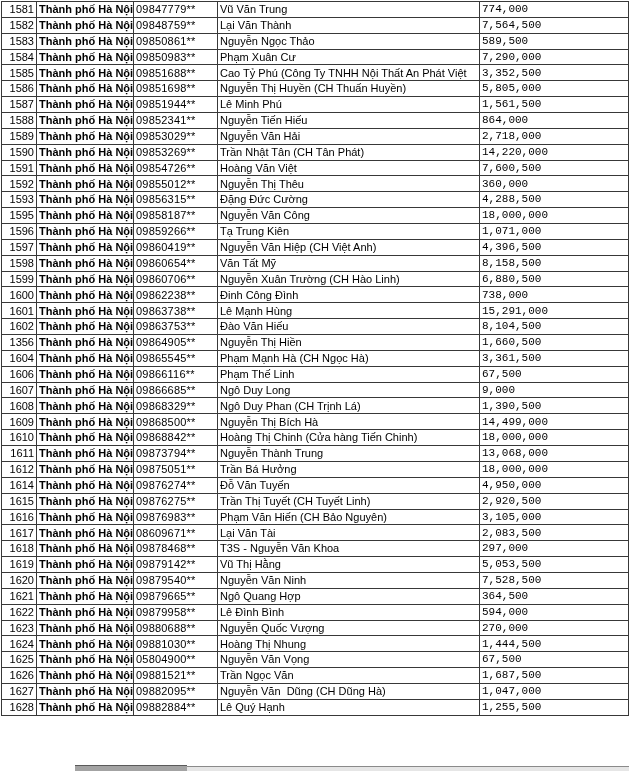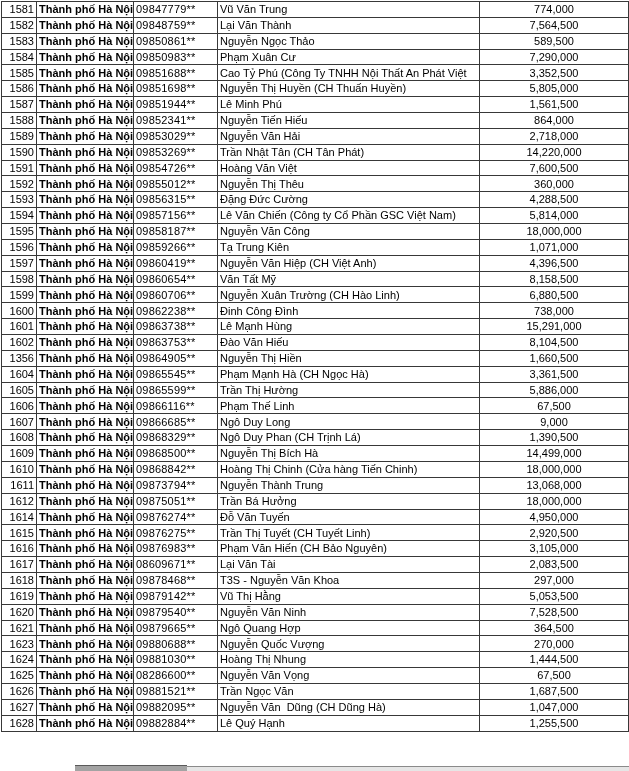--- a/index.html
+++ b/index.html
@@ -50,22 +50,23 @@
   }
   td.c-phone {
     padding-left: 1px;
     letter-spacing: 0.2px;
     margin-left: 16px;
   }
   td.c-name {
     padding-left: 3px;
   }
   td.c-amount {
-    text-align: center;
+    text-align: left;
     padding-right: 3px;
+    font-family: Liberation Mono, monospace;
   }
   
   .bottom-strip {
     position: absolute;
     left: 0;
     top: 763px;
     width: 629px;
     height: 8px;
     background: #ffffff;
   }
@@ -186,27 +187,20 @@
           <td class="c-amount">360,000</td>
         </tr>
         <tr>
           <td class="c-num">1593</td>
           <td class="c-city">Thành phố Hà Nội</td>
           <td class="c-phone">09856315**</td>
           <td class="c-name">Đặng Đức Cường</td>
           <td class="c-amount">4,288,500</td>
         </tr>
         <tr>
-          <td class="c-num">1594</td>
-          <td class="c-city">Thành phố Hà Nội</td>
-          <td class="c-phone">09857156**</td>
-          <td class="c-name">Lê Văn Chiến (Công ty Cổ Phần GSC Việt Nam)</td>
-          <td class="c-amount">5,814,000</td>
-        </tr>
-        <tr>
           <td class="c-num">1595</td>
           <td class="c-city">Thành phố Hà Nội</td>
           <td class="c-phone">09858187**</td>
           <td class="c-name">Nguyễn Văn Công</td>
           <td class="c-amount">18,000,000</td>
         </tr>
         <tr>
           <td class="c-num">1596</td>
           <td class="c-city">Thành phố Hà Nội</td>
           <td class="c-phone">09859266**</td>
@@ -263,27 +257,20 @@
           <td class="c-amount">1,660,500</td>
         </tr>
         <tr>
           <td class="c-num">1604</td>
           <td class="c-city">Thành phố Hà Nội</td>
           <td class="c-phone">09865545**</td>
           <td class="c-name">Phạm Mạnh Hà (CH Ngọc Hà)</td>
           <td class="c-amount">3,361,500</td>
         </tr>
         <tr>
-          <td class="c-num">1605</td>
-          <td class="c-city">Thành phố Hà Nội</td>
-          <td class="c-phone">09865599**</td>
-          <td class="c-name">Trần Thị Hường</td>
-          <td class="c-amount">5,886,000</td>
-        </tr>
-        <tr>
           <td class="c-num">1606</td>
           <td class="c-city">Thành phố Hà Nội</td>
           <td class="c-phone">09866116**</td>
           <td class="c-name">Phạm Thế Linh</td>
           <td class="c-amount">67,500</td>
         </tr>
         <tr>
           <td class="c-num">1607</td>
           <td class="c-city">Thành phố Hà Nội</td>
           <td class="c-phone">09866685**</td>
@@ -375,37 +362,44 @@
           <td class="c-amount">7,528,500</td>
         </tr>
         <tr>
           <td class="c-num">1621</td>
           <td class="c-city">Thành phố Hà Nội</td>
           <td class="c-phone">09879665**</td>
           <td class="c-name">Ngô Quang Hợp</td>
           <td class="c-amount">364,500</td>
         </tr>
         <tr>
+          <td class="c-num">1622</td>
+          <td class="c-city">Thành phố Hà Nội</td>
+          <td class="c-phone">09879958**</td>
+          <td class="c-name">Lê Đình Bình</td>
+          <td class="c-amount">594,000</td>
+        </tr>
+        <tr>
           <td class="c-num">1623</td>
           <td class="c-city">Thành phố Hà Nội</td>
           <td class="c-phone">09880688**</td>
           <td class="c-name">Nguyễn Quốc Vượng</td>
           <td class="c-amount">270,000</td>
         </tr>
         <tr>
           <td class="c-num">1624</td>
           <td class="c-city">Thành phố Hà Nội</td>
           <td class="c-phone">09881030**</td>
           <td class="c-name">Hoàng Thị Nhung</td>
           <td class="c-amount">1,444,500</td>
         </tr>
         <tr>
           <td class="c-num">1625</td>
           <td class="c-city">Thành phố Hà Nội</td>
-          <td class="c-phone">08286600**</td>
+          <td class="c-phone">05804900**</td>
           <td class="c-name">Nguyễn Văn Vọng</td>
           <td class="c-amount">67,500</td>
         </tr>
         <tr>
           <td class="c-num">1626</td>
           <td class="c-city">Thành phố Hà Nội</td>
           <td class="c-phone">09881521**</td>
           <td class="c-name">Trần Ngọc Văn</td>
           <td class="c-amount">1,687,500</td>
         </tr>

